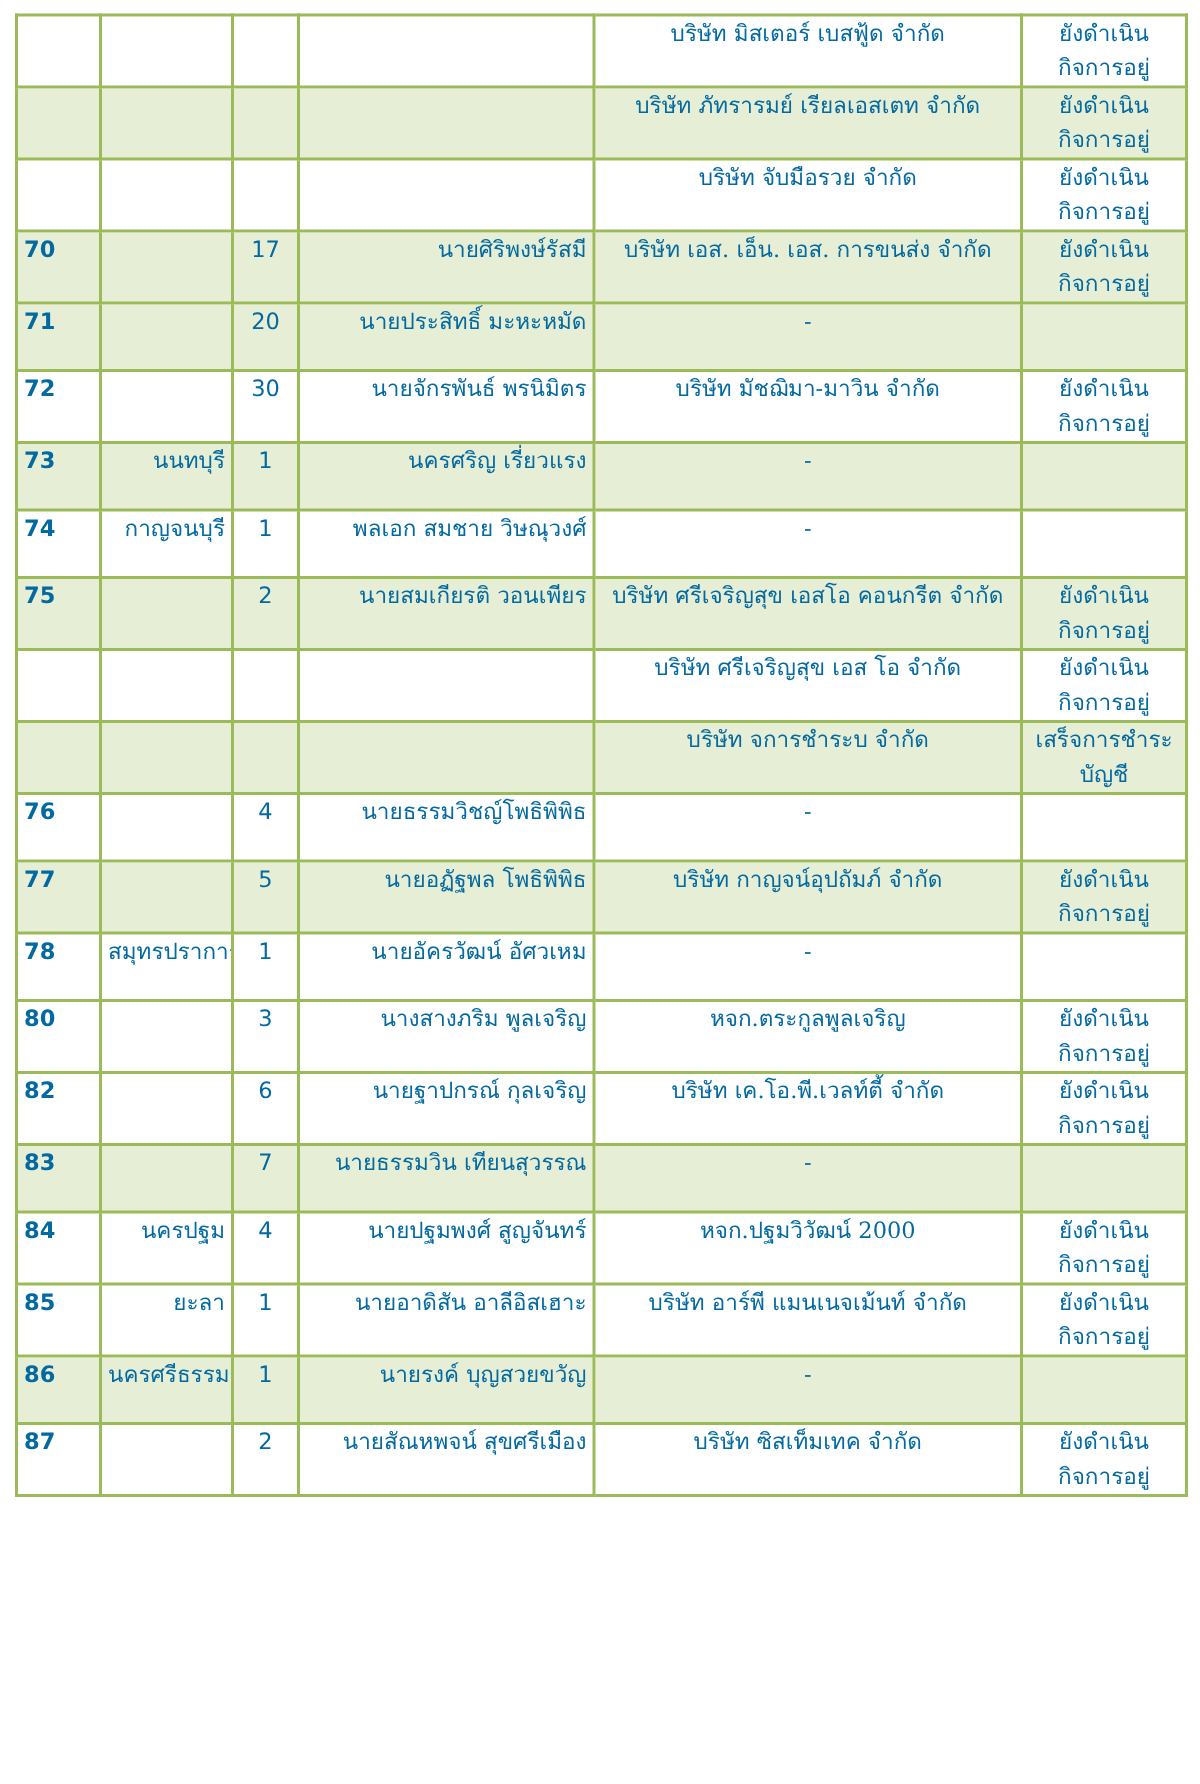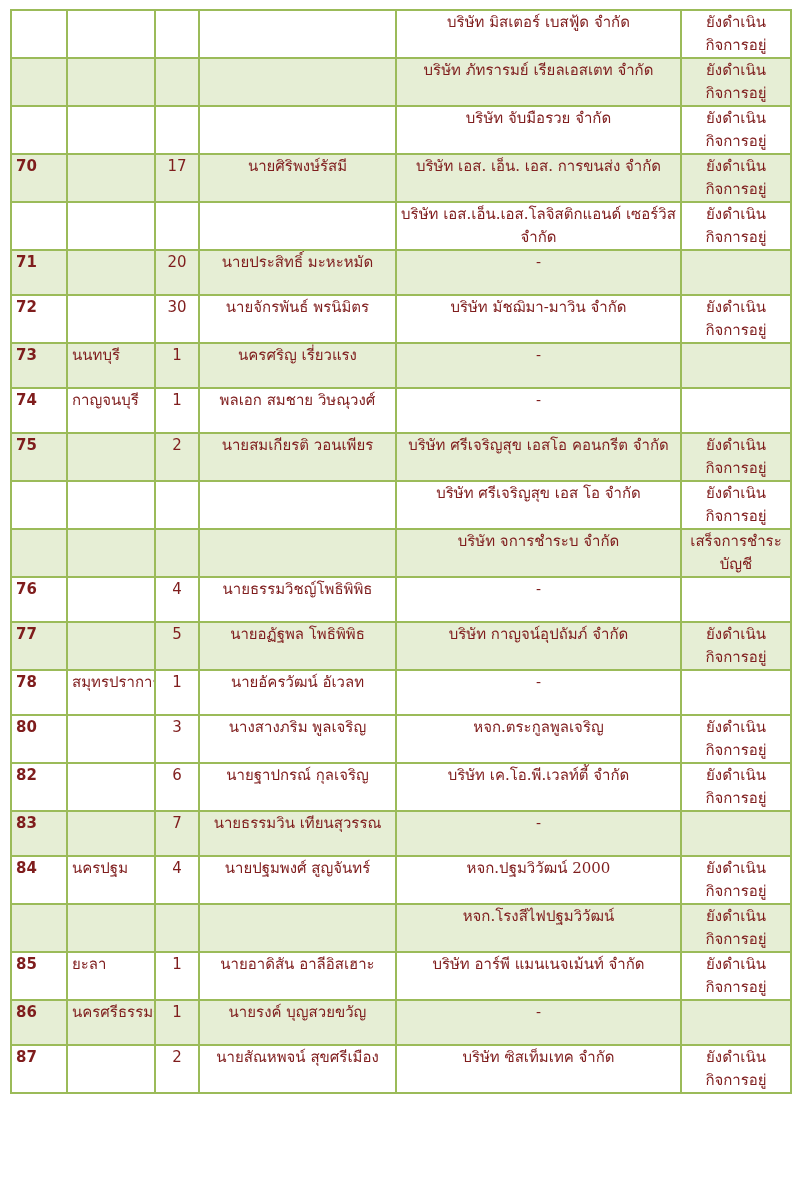--- a/index.html
+++ b/index.html
@@ -16,48 +16,48 @@
     .page {
       position: absolute;
       left: 10px;
       top: 9px;
     }
     table.list {
       border-collapse: collapse;
       table-layout: fixed;
       width: 780px;
       font-family: "DejaVu Serif", serif;
-      color: #7f1d1d;
+      color: #0369a1;
     }
     table.list td {
       border: 2px solid #9bbb59;
       vertical-align: top;
       padding: 0 4px;
       height: 43px;
       font-size: 15px;
       line-height: 23px;
       overflow: hidden;
     }
     table.list tr.shade td { background: #e6eed5; }
     td.no {
       font-family: "DejaVu Sans", sans-serif;
       font-weight: bold;
       font-size: 17px;
       padding-left: 14px;
       text-align: left;
       margin-top: 32px;
     }
-    td.prov { text-align: left; }
+    td.prov { text-align: right; }
     td.order {
       font-family: "DejaVu Sans", sans-serif;
       font-size: 17px;
       text-align: center;
       margin-top: 24px;
     }
-    td.name { text-align: center; }
+    td.name { text-align: right; }
     td.company { text-align: center; }
     td.status { text-align: center; }
   </style>
 </head>
 <body>
 
 <div class="page">
   <table class="list">
     <colgroup>
       <col style="width:56px">
@@ -93,28 +93,20 @@
           <td class="status">ยังดำเนินกิจการอยู่</td>
         </tr>
         <tr class="shade">
           <td class="no">70</td>
           <td class="prov"></td>
           <td class="order">17</td>
           <td class="name">นายศิริพงษ์รัสมี</td>
           <td class="company">บริษัท เอส. เอ็น. เอส. การขนส่ง จำกัด</td>
           <td class="status">ยังดำเนินกิจการอยู่</td>
         </tr>
-        <tr>
-          <td class="no"></td>
-          <td class="prov"></td>
-          <td class="order"></td>
-          <td class="name"></td>
-          <td class="company">บริษัท เอส.เอ็น.เอส.โลจิสติกแอนด์ เซอร์วิส จำกัด</td>
-          <td class="status">ยังดำเนินกิจการอยู่</td>
-        </tr>
         <tr class="shade">
           <td class="no">71</td>
           <td class="prov"></td>
           <td class="order">20</td>
           <td class="name">นายประสิทธิ์ มะหะหมัด</td>
           <td class="company">-</td>
           <td class="status"></td>
         </tr>
         <tr>
           <td class="no">72</td>
@@ -177,21 +169,21 @@
           <td class="prov"></td>
           <td class="order">5</td>
           <td class="name">นายอฏัฐพล โพธิพิพิธ</td>
           <td class="company">บริษัท กาญจน์อุปถัมภ์ จำกัด</td>
           <td class="status">ยังดำเนินกิจการอยู่</td>
         </tr>
         <tr>
           <td class="no">78</td>
           <td class="prov">สมุทรปราการ</td>
           <td class="order">1</td>
-          <td class="name">นายอัครวัฒน์ อัเวลท</td>
+          <td class="name">นายอัครวัฒน์ อัศวเหม</td>
           <td class="company">-</td>
           <td class="status"></td>
         </tr>
         <tr>
           <td class="no">80</td>
           <td class="prov"></td>
           <td class="order">3</td>
           <td class="name">นางสางภริม พูลเจริญ</td>
           <td class="company">หจก.ตระกูลพูลเจริญ</td>
           <td class="status">ยังดำเนินกิจการอยู่</td>
@@ -213,28 +205,20 @@
           <td class="status"></td>
         </tr>
         <tr>
           <td class="no">84</td>
           <td class="prov">นครปฐม</td>
           <td class="order">4</td>
           <td class="name">นายปฐมพงศ์ สูญจันทร์</td>
           <td class="company">หจก.ปฐมวิวัฒน์ 2000</td>
           <td class="status">ยังดำเนินกิจการอยู่</td>
         </tr>
-        <tr class="shade">
-          <td class="no"></td>
-          <td class="prov"></td>
-          <td class="order"></td>
-          <td class="name"></td>
-          <td class="company">หจก.โรงสีไฟปฐมวิวัฒน์</td>
-          <td class="status">ยังดำเนินกิจการอยู่</td>
-        </tr>
         <tr>
           <td class="no">85</td>
           <td class="prov">ยะลา</td>
           <td class="order">1</td>
           <td class="name">นายอาดิสัน อาลีอิสเฮาะ</td>
           <td class="company">บริษัท อาร์พี แมนเนจเม้นท์ จำกัด</td>
           <td class="status">ยังดำเนินกิจการอยู่</td>
         </tr>
         <tr class="shade">
           <td class="no">86</td>

